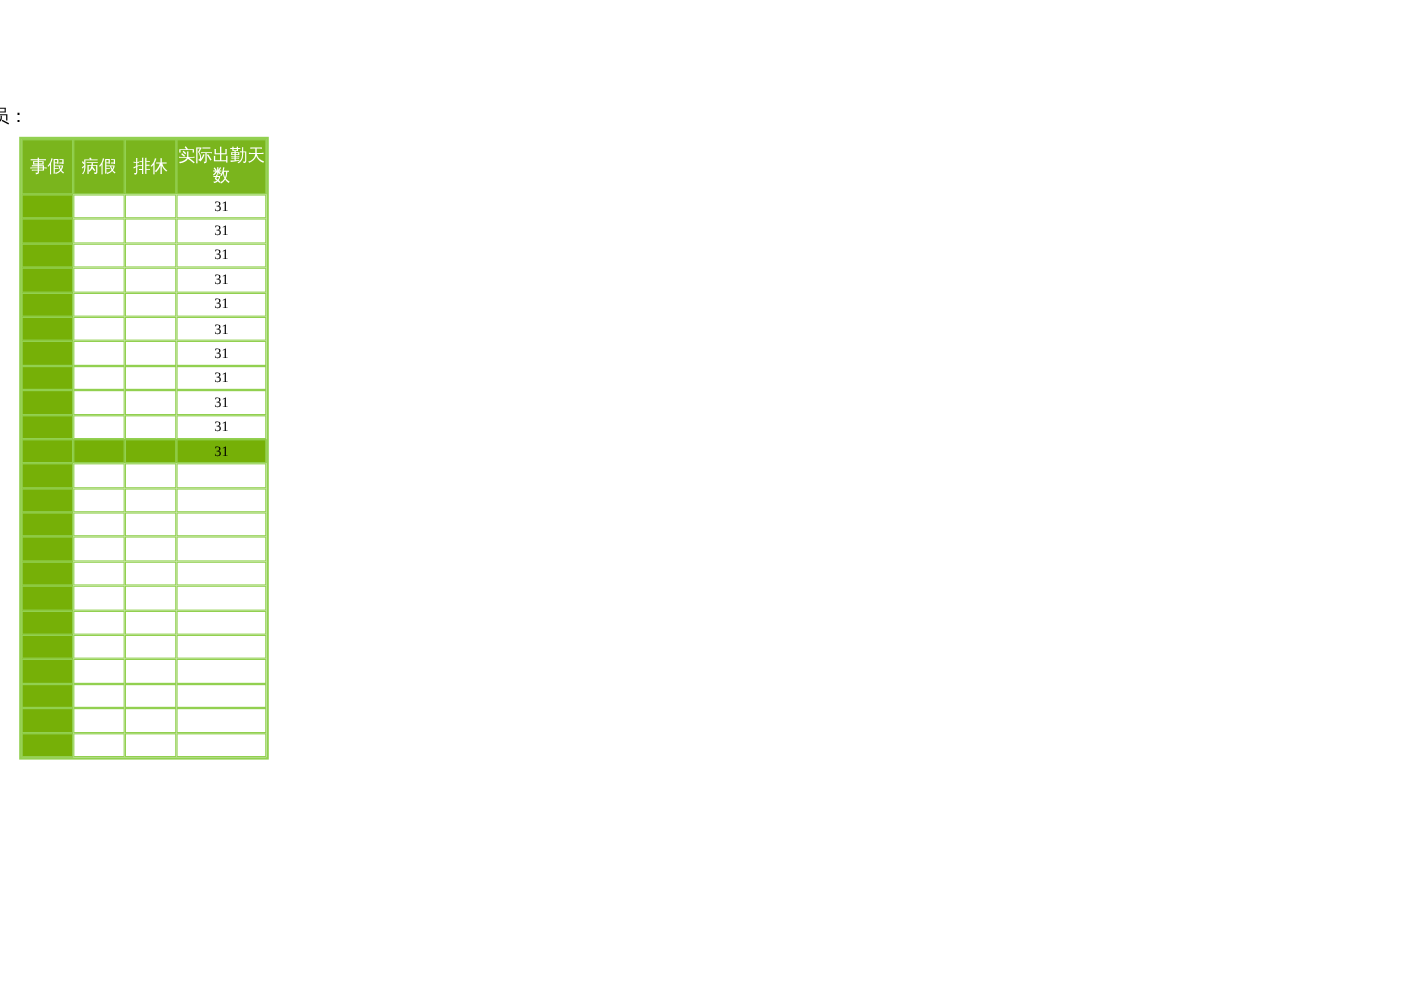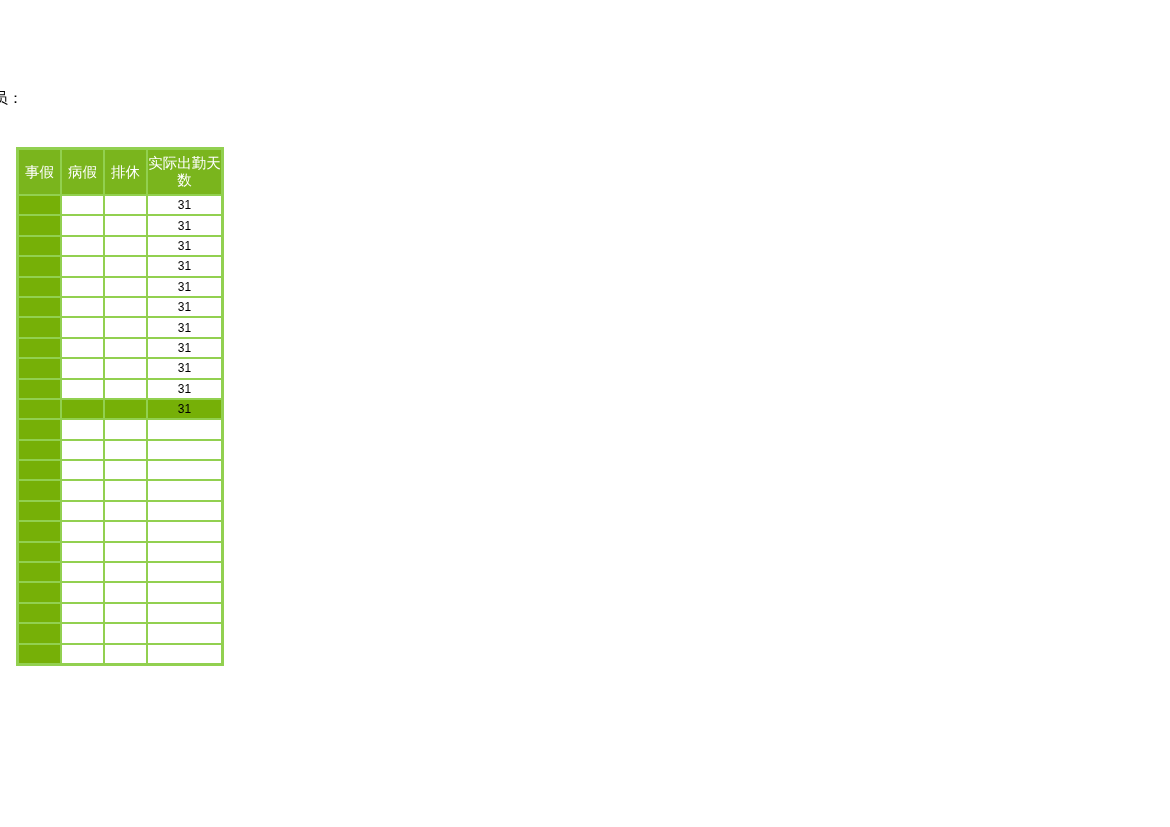--- a/index.html
+++ b/index.html
@@ -32,21 +32,20 @@
   #attendance-table {
     position: absolute;
     left: 16px;
     top: 114px;
     border-collapse: separate;
     border-spacing: 0;
     background: #ffffff;
     box-sizing: border-box;
     border: 2px solid #92d050;
     table-layout: fixed;
-    margin-top: 33px;
   }
   #attendance-table td,
   #attendance-table th {
     border: 1px solid #92d050;
     box-sizing: border-box;
     padding: 0;
     margin: 0;
     font-weight: normal;
     vertical-align: middle;
   }
@@ -66,21 +65,21 @@
     text-align: center;
     line-height: 17px;
     height: 46px;
     padding: 0 1px;
   }
   thead th.wrap-head {
     line-height: 17px;
   }
 
   
-  tbody tr { height: 17px; }
+  tbody tr { height: 17px; font-family: Liberation Serif, serif; }
   tbody td {
     background: #ffffff;
     height: 20.4px;
     font-size: 12px;
     color: #000000;
     text-align: center;
   }
   
   tbody td.col-filled {
     background: #76b007;

